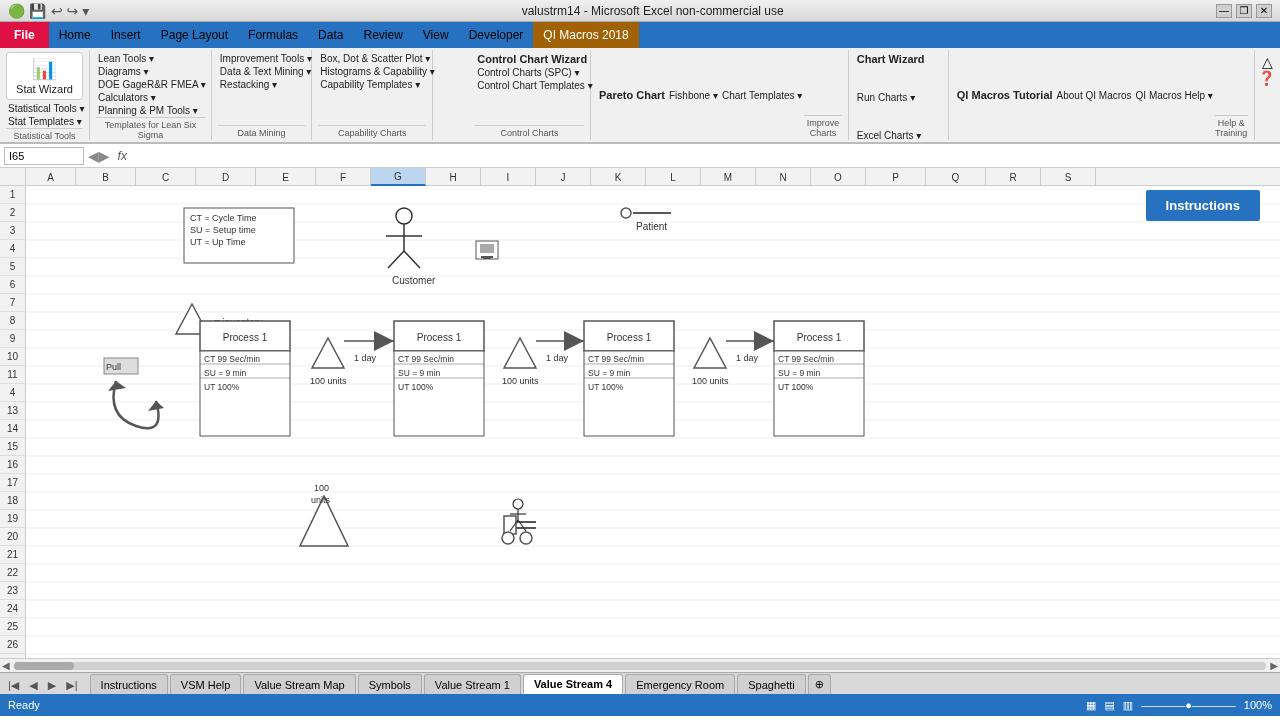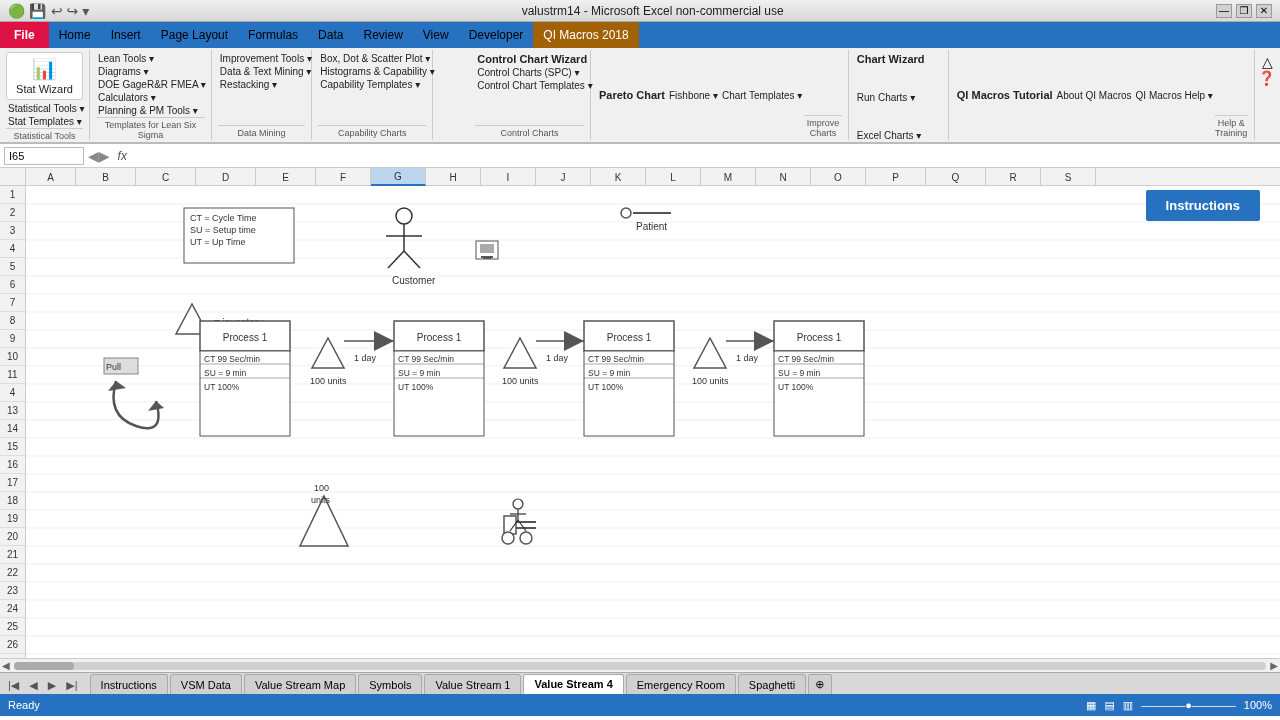--- a/index.html
+++ b/index.html
@@ -582,21 +582,21 @@
 </div>
 
 <div id="sheet-tabs">
   <div class="sheet-tab-controls">
     <span>|◀</span>
     <span>◀</span>
     <span>▶</span>
     <span>▶|</span>
   </div>
   <div class="sheet-tab">Instructions</div>
-  <div class="sheet-tab">VSM Data</div>
+  <div class="sheet-tab">VSM Help</div>
   <div class="sheet-tab">Value Stream Map</div>
   <div class="sheet-tab">Symbols</div>
   <div class="sheet-tab">Value Stream 1</div>
   <div class="sheet-tab active">Value Stream 4</div>
   <div class="sheet-tab">Emergency Room</div>
   <div class="sheet-tab">Spaghetti</div>
   <div class="sheet-tab" style="padding:0 6px;">⊕</div>
 </div>
 
 <div id="statusbar">

